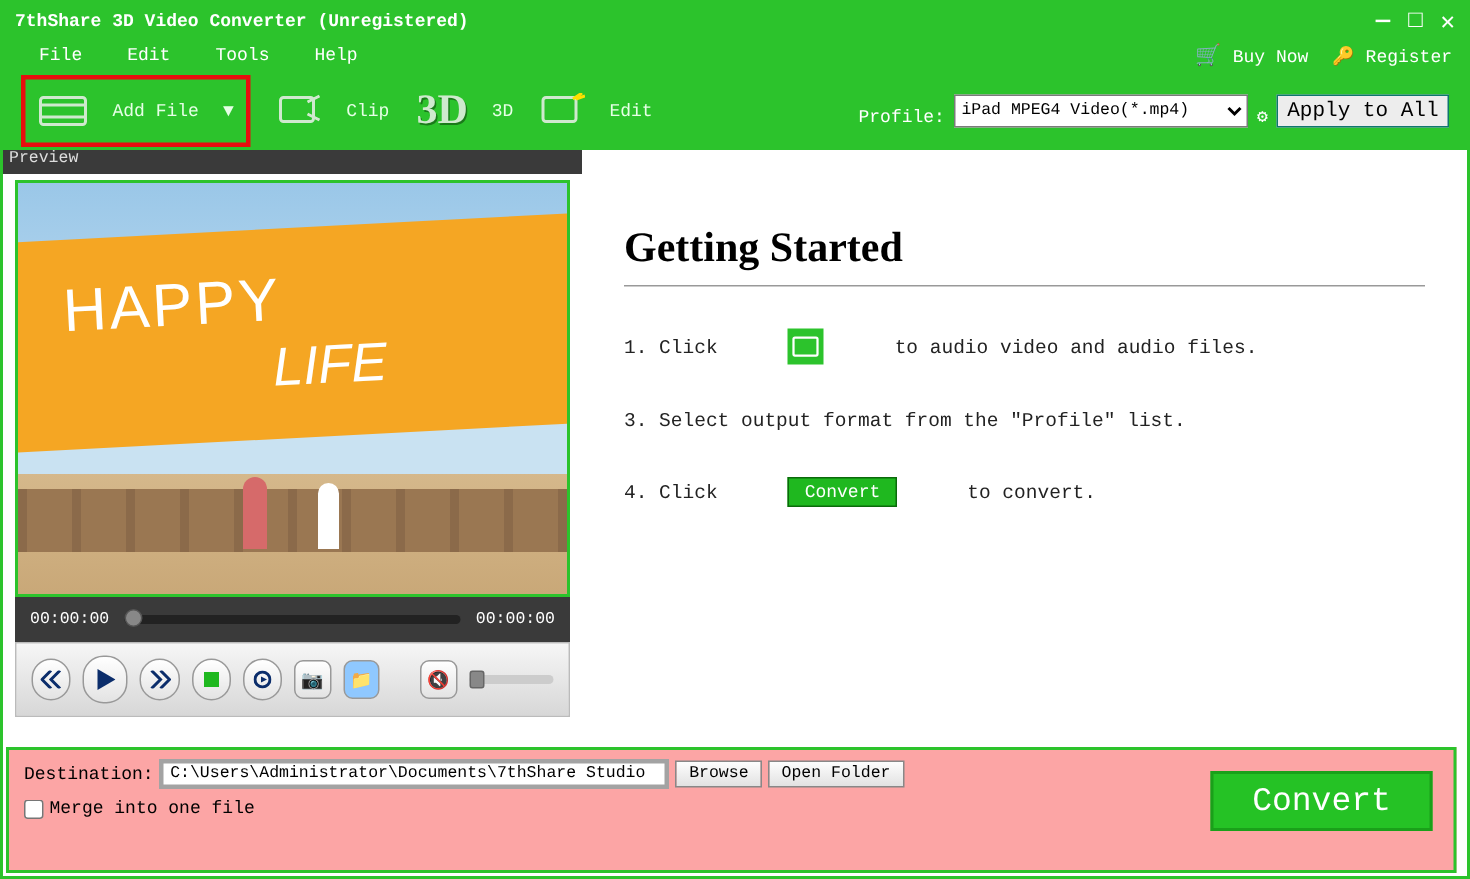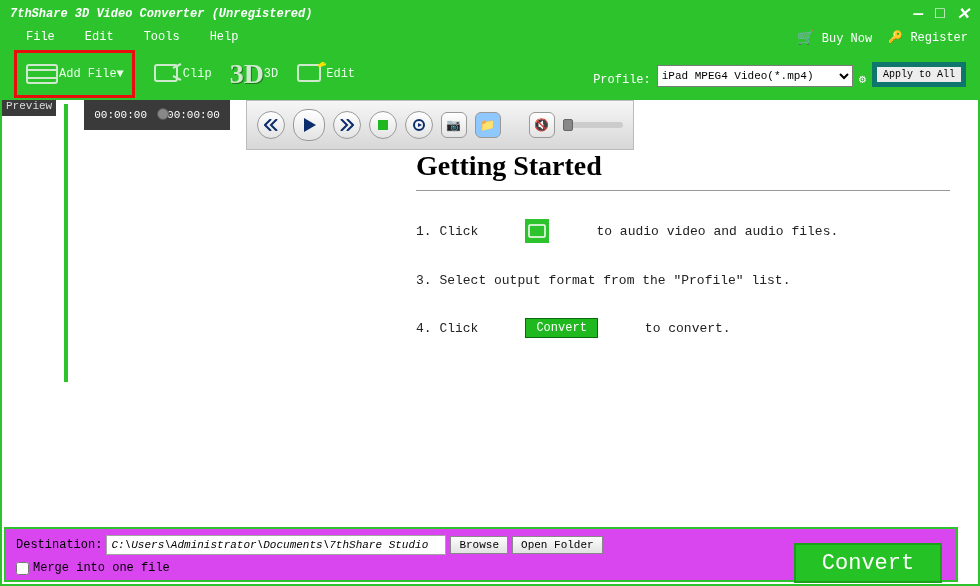--- a/index.html
+++ b/index.html
@@ -1,32 +1,32 @@
 <!DOCTYPE html>
 <html><head>
 <meta charset="utf-8">
 <style>
 * { box-sizing: border-box; margin: 0; padding: 0; }
 body { font-family: "Courier New", monospace; font-size: 12px; background: #fff; }
 .window { width: 980px; height: 586px; background: #fff; border: 2px solid #2cc32c; position: relative; }
-.titlebar { height: 24px; background: #2cc32c; display: flex; align-items: center; padding: 0 8px; color: #fff; font-weight: bold; font-style: italic; }
+.titlebar { height: 24px; background: #2cc32c; display: flex; align-items: center; padding: 0 8px; color: #fff; font-weight: bold; }
 .titlebar .title { flex: 1; }
 .winbtns { display: flex; gap: 12px; align-items: center; }
 .winbtn { color: #fff; font-weight: bold; font-size: 16px; cursor: pointer; }
 .menubar { height: 22px; background: #2cc32c; display: flex; align-items: center; padding: 0 24px; gap: 30px; color: #fff; position: relative; }
 .menubar .right { position: absolute; right: 10px; display: flex; gap: 16px; align-items: center; }
 .toolbar { height: 52px; background: #2cc32c; display: flex; align-items: center; padding: 0 12px; gap: 18px; color: #e6ffe6; position: relative; }
 .redbox { border: 3px solid #e70e0e; padding: 2px 8px; display: flex; align-items: center; gap: 6px; height: 48px; }
-.toolbtn { display: flex; align-items: center; gap: 0; }
+.toolbtn { display: flex; align-items: center; gap: 16px; }
 .threed { font-family: Georgia, serif; font-size: 28px; font-weight: bold; color: #cfe9ce; text-shadow: 1px 1px #1a7a1a; }
 .profile-row { margin-left: auto; display: flex; align-items: flex-end; gap: 6px; color: #fff; }
 .profile-row select { width: 196px; height: 22px; background: #fff; border: 1px solid #7a7a7a; font-family: "Courier New", monospace; font-size: 11px; }
-.applybtn { background: #ededed; border: 5px solid #0f766e; padding: 2px 6px; font-family: "Courier New", monospace; font-size: 10px; }
+.applybtn { background: #ededed; border: 1px solid #0f766e; padding: 2px 6px; font-family: "Courier New", monospace; font-size: 14px; }
 .content { display: flex; height: 388px; }
-.preview-col { width: 386px; background: #fff; display: flex; flex-direction: row; }
+.preview-col { width: 386px; background: #fff; display: flex; flex-direction: column; }
 .preview-header { height: 16px; background: #3a3a3a; color: #ddd; font-size: 11px; padding: 0 4px; }
 .preview-img { height: 278px; margin: 4px 8px 0 8px; border: 2px solid #2cc32c; position: relative; overflow: hidden; }
 .sky { position: absolute; inset: 0; background: linear-gradient(#9ac7e8 0%, #c9e2f2 60%); }
 .orange-band { position: absolute; left: -20px; top: 30px; right: -20px; height: 140px; background: #f5a623; transform: rotate(-3deg); }
 .happy { position: absolute; left: 30px; top: 60px; font-family: "Arial Black", sans-serif; font-size: 40px; color: #fff; transform: rotate(-3deg); letter-spacing: 2px; }
 .life { position: absolute; left: 170px; top: 100px; font-family: "Arial Black", sans-serif; font-size: 36px; color: #fff; font-style: italic; transform: rotate(-3deg); }
 .ground { position: absolute; bottom: 0; left: 0; right: 0; height: 80px; background: linear-gradient(#d5b88b, #c9a878); }
 .fence { position: absolute; bottom: 28px; left: 0; right: 0; height: 42px; background: repeating-linear-gradient(90deg, #8b6a4a 0 6px, transparent 6px 36px), linear-gradient(#9a7752, #9a7752); background-size: auto, 100% 4px; background-position: center, 0 8px; }
 .person1 { position: absolute; bottom: 30px; left: 150px; width: 16px; height: 48px; background: #d66a6a; border-radius: 8px 8px 0 0; }
 .person2 { position: absolute; bottom: 30px; left: 200px; width: 14px; height: 44px; background: #fff; border-radius: 7px 7px 0 0; }
@@ -37,23 +37,23 @@
 .ctrlbtn { width: 28px; height: 28px; border: 1px solid #999; border-radius: 14px; display: flex; align-items: center; justify-content: center; background: linear-gradient(#fff,#e3e3e3); cursor: pointer; }
 .ctrlbtn.play { width: 32px; height: 32px; }
 .ctrlbtn.square { border-radius: 6px; width: 26px; height: 26px; }
 .guide-col { flex: 1; padding: 50px 28px 10px 28px; }
 .guide-col h1 { font-family: Georgia, serif; font-size: 28px; font-weight: bold; margin-bottom: 8px; }
 .guide-col hr { border: none; border-top: 1px solid #999; margin-bottom: 28px; }
 .step { display: flex; align-items: center; font-family: "Courier New", monospace; font-size: 13px; margin-bottom: 30px; color: #222; gap: 44px; }
 .smallicon { width: 24px; height: 24px; background: #2cc32c; display: inline-flex; align-items: center; justify-content: center; margin: 0 3px; }
 .smallbtn3d { border: 1px solid #999; padding: 1px 4px; background: linear-gradient(#f0f0f0,#d6d6d6); margin: 0 3px; font-size: 11px; }
 .smallconvert { border: 1px solid #0a6b0a; background: #1fb81f; color: #fff; padding: 2px 10px; margin: 0 3px; font-size: 12px; font-family: "Courier New"; }
-.bottombar { position: absolute; bottom: 2px; left: 2px; right: 20px; height: 55px; border: 2px solid #2cc32c; background: #d946ef; padding: 6px 10px; }
+.bottombar { position: absolute; bottom: 2px; left: 2px; right: 7px; height: 84px; border: 2px solid #2cc32c; background: #fca5a5; padding: 6px 10px; }
 .destrow { display: flex; align-items: center; gap: 4px; font-family: "Courier New"; font-size: 12px; }
-.destrow input[type=text] { width: 340px; height: 20px; border: 1px solid #a3a3a3; font-family: "Courier New"; font-size: 11px; padding: 0 4px; font-style: italic; }
+.destrow input[type=text] { width: 340px; height: 20px; border: 3px solid #a3a3a3; font-family: "Courier New"; font-size: 11px; padding: 0 4px; }
 .destrow .btn { border: 1px solid #888; background: linear-gradient(#fdfdfd,#e2e2e2); padding: 2px 8px; font-family: "Courier New"; font-size: 11px; cursor: pointer; }
 .mergerow { margin-top: 6px; display: flex; align-items: center; gap: 4px; font-family: "Courier New"; font-size: 12px; }
 .convertbtn { position: absolute; right: 14px; top: 14px; width: 148px; height: 40px; background: #25c225; border: 2px solid #1aa01a; color: #fff; font-family: "Courier New"; font-size: 22px; display: flex; align-items: center; justify-content: center; cursor: pointer; }
 svg.film { stroke: #cfe9ce; fill: none; stroke-width: 2; }
 .cart { font-size: 14px; }
 </style>
 </head>
 <body>
 
 <div class="window">

